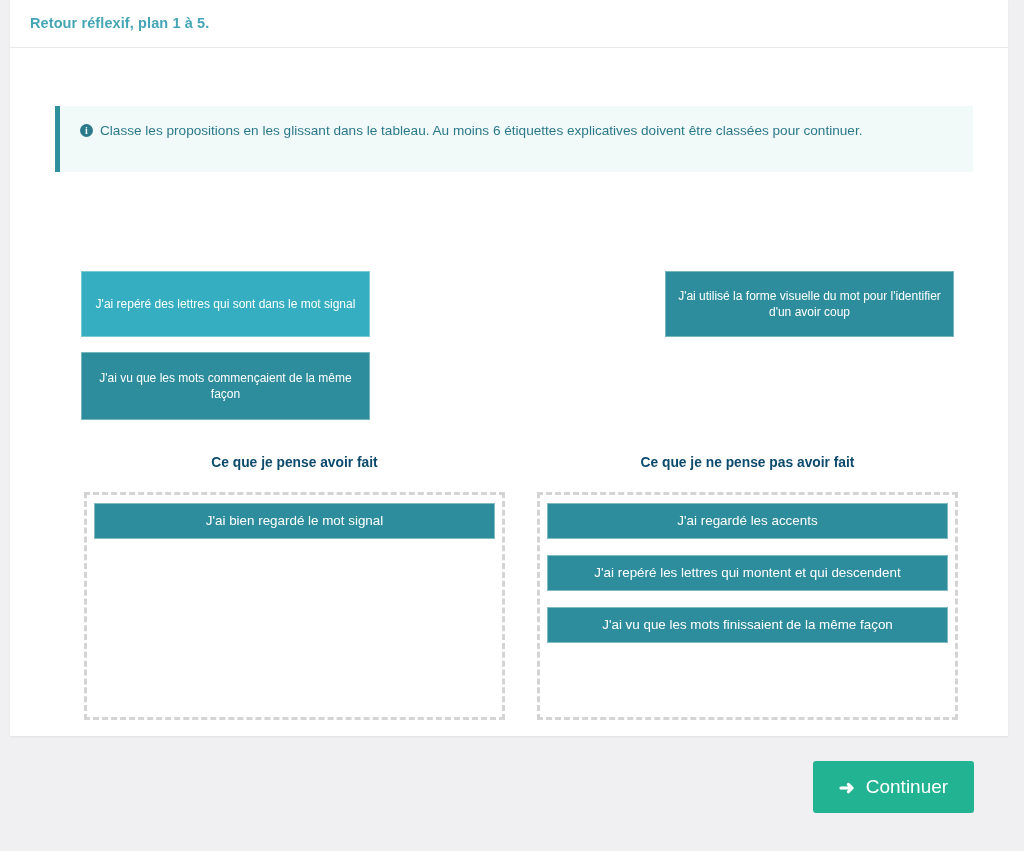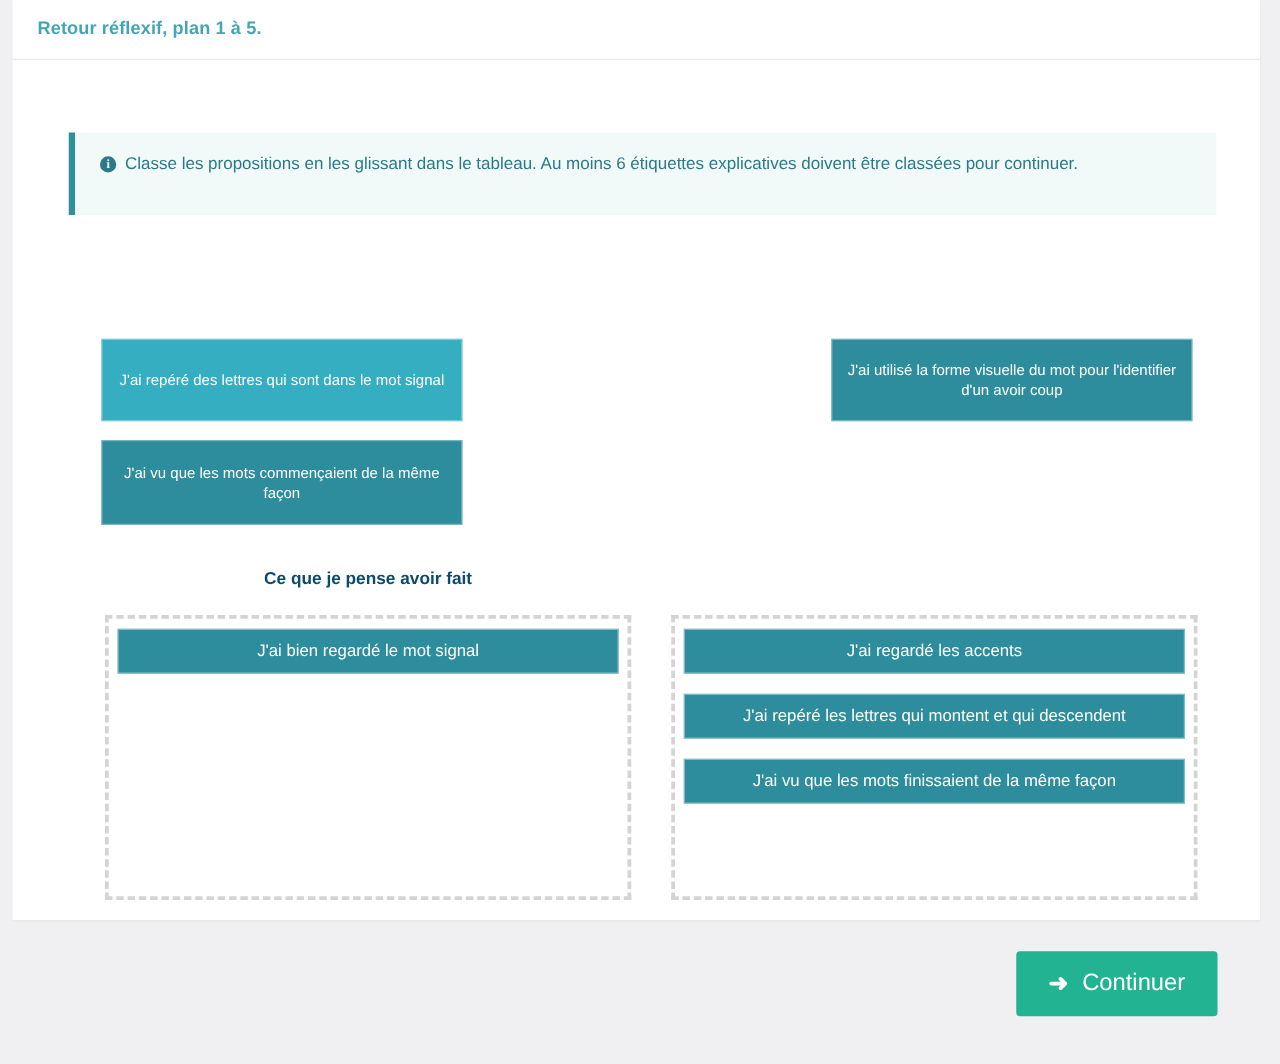--- a/index.html
+++ b/index.html
@@ -201,20 +201,21 @@
       <div class="alert-text"><span class="info-icon">i</span><span>Classe les propositions en les glissant dans le tableau. Au moins 6 étiquettes explicatives doivent être classées pour continuer.</span></div>
     </div>
 
     <div class="pool">
       <div class="tile light t1">J'ai repéré des lettres qui sont dans le mot signal</div>
       <div class="tile t2">J'ai utilisé la forme visuelle du mot pour l'identifier d'un avoir coup</div>
       <div class="tile t3">J'ai vu que les mots commençaient de la même façon</div>
     </div>
 
     <div class="zone-title zt-left">Ce que je pense avoir fait</div>
+    <div class="zone-title zt-right">Ce que je ne pense pas avoir fait</div>
 
     <div class="dropzone dz-left">
       <div class="chip">J'ai bien regardé le mot signal</div>
     </div>
 
     <div class="dropzone dz-right">
       <div class="chip">J'ai regardé les accents</div>
       <div class="chip">J'ai repéré les lettres qui montent et qui descendent</div>
       <div class="chip">J'ai vu que les mots finissaient de la même façon</div>
     </div>

